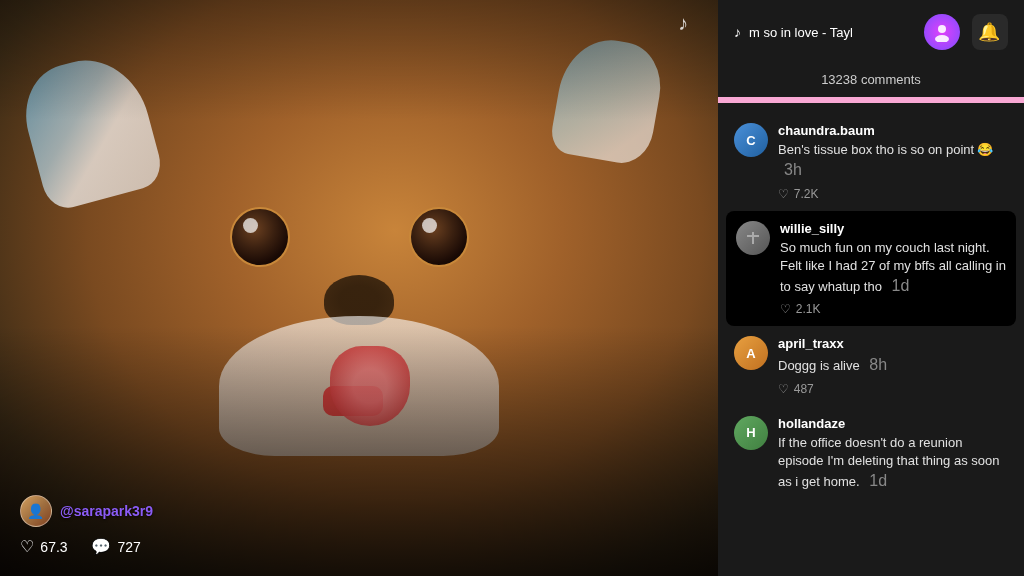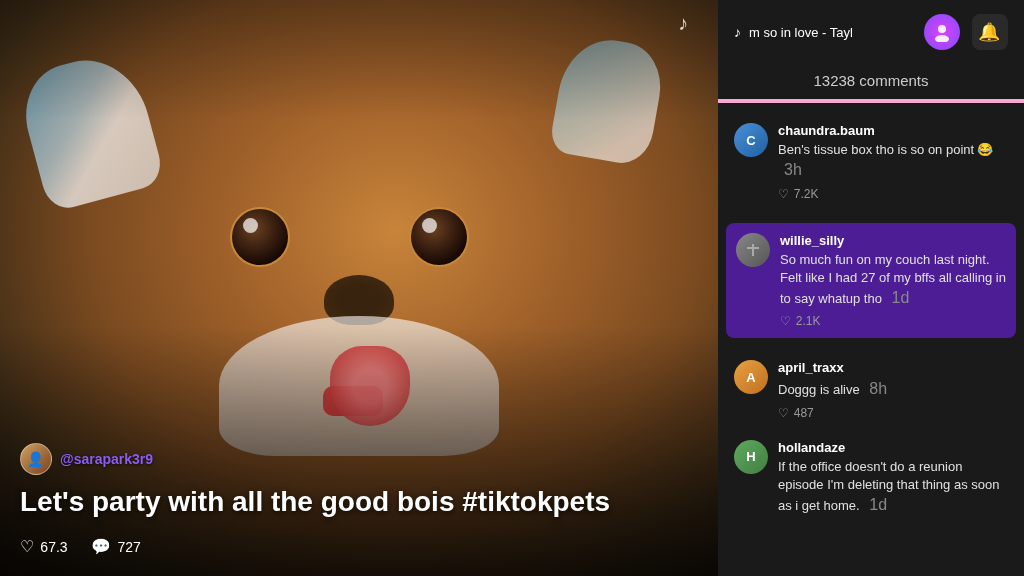--- a/index.html
+++ b/index.html
@@ -254,23 +254,23 @@
       display: flex; align-items: center; justify-content: center;
       color: #fff;
       font-size: 18px;
       flex-shrink: 0;
     }
 
     
     .comments-count {
       text-align: center;
       color: #ccc;
-      font-size: 15px;
+      font-size: 13px;
       padding: 8px 0 10px;
-      border-bottom: 4px solid #f9a8d4;
+      border-bottom: 6px solid #f9a8d4;
       background: #1a1a1a;
     }
 
     
     .comments-list {
       flex: 1;
       overflow-y: auto;
       padding: 10px 0;
     }
 
@@ -281,23 +281,23 @@
     .comments-list::-webkit-scrollbar-thumb { background: #444; border-radius: 2px; }
 
     .comment-item {
       display: flex;
       gap: 10px;
       padding: 10px 16px;
       cursor: pointer;
     }
 
     .comment-item.highlighted {
-      background: #4c1d95;
+      background: #000000;
       border-radius: 8px;
-      margin: 12px 8px;
+      margin: 0 8px;
       padding: 10px 10px;
     }
 
     .comment-avatar {
       width: 34px; height: 34px;
       border-radius: 50%;
       flex-shrink: 0;
       overflow: hidden;
       display: flex; align-items: center; justify-content: center;
       font-size: 13px;
@@ -373,21 +373,20 @@
   <div class="video-overlay-top"></div>
   <div class="video-overlay-bottom"></div>
 
   <div style="position:absolute;top:12px;right:30px;color:#fff;font-size:20px;opacity:0.8;">♪</div>
 
   <div class="video-info">
     <div class="user-row">
       <div class="user-avatar">👤</div>
       <span class="username">@sarapark3r9</span>
     </div>
-    <div class="caption">Let's party with all the good bois #tiktokpets</div>
     <div class="action-row">
       <div class="action-item">
         <span class="action-icon">♡</span>
         <span>67.3</span>
       </div>
       <div class="action-item">
         <span class="action-icon">💬</span>
         <span>727</span>
       </div>
     </div>

